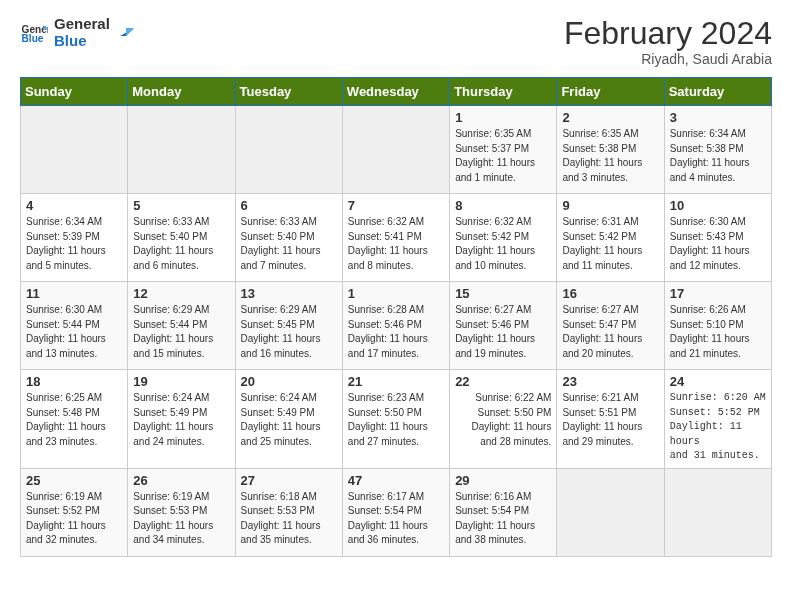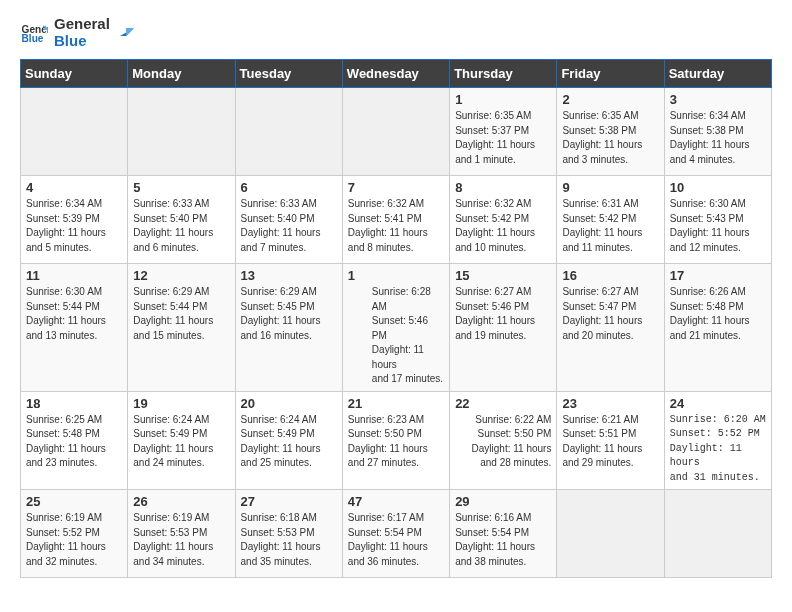--- a/index.html
+++ b/index.html
@@ -43,21 +43,21 @@
     .cal-subtitle {
       font-size: 14px;
       color: #555;
     }
     table {
       width: 100%;
       border-collapse: collapse;
       table-layout: fixed;
     }
     thead tr th {
-      background: #404040;
+      background: #4d7c0f;
       color: #fff;
       font-size: 13px;
       font-weight: bold;
       padding: 6px 4px;
       text-align: left;
       border: 1px solid #1a6fc4;
     }
     tbody tr td {
       border: 1px solid #ccc;
       vertical-align: top;
@@ -103,20 +103,24 @@
       </svg>
       <div style="margin-left:2px;">
         <div style="font-size:15px;font-weight:bold;color:#333;line-height:1.1;">General</div>
         <div style="font-size:15px;font-weight:bold;color:#1a6fc4;line-height:1.1;">Blue</div>
       </div>
       <svg width="22" height="22" viewBox="0 0 22 22" style="margin-left:2px;margin-top:-8px;">
         <polygon points="4,18 18,10 10,18" fill="#1a6fc4"></polygon>
         <polygon points="10,10 18,10 10,18" fill="#5aacee"></polygon>
       </svg>
     </div>
+    <div class="title-block">
+      <div class="cal-title">February 2024</div>
+      <div class="cal-subtitle">Riyadh, Saudi Arabia</div>
+    </div>
   </div>
 
   <table>
     <thead>
       <tr>
       <th>Sunday</th>
           <th>Monday</th>
           <th>Tuesday</th>
           <th>Wednesday</th>
           <th>Thursday</th>
@@ -220,21 +224,21 @@
           </td>
           <td>
             <span class="day-num">13</span>
             <div class="day-info" style="white-space: pre-line;">Sunrise: 6:29 AM
 Sunset: 5:45 PM
 Daylight: 11 hours
 and 16 minutes.</div>
           </td>
           <td>
             <span class="day-num">1</span>
-            <div class="day-info" style="white-space: pre-line; margin-left: 24px;">Sunrise: 6:28 AM
+            <div class="day-info" style="white-space: pre-line;">Sunrise: 6:28 AM
 Sunset: 5:46 PM
 Daylight: 11 hours
 and 17 minutes.</div>
           </td>
           <td>
             <span class="day-num">15</span>
             <div class="day-info" style="white-space: pre-line;">Sunrise: 6:27 AM
 Sunset: 5:46 PM
 Daylight: 11 hours
 and 19 minutes.</div>
@@ -242,21 +246,21 @@
           <td>
             <span class="day-num">16</span>
             <div class="day-info" style="white-space: pre-line;">Sunrise: 6:27 AM
 Sunset: 5:47 PM
 Daylight: 11 hours
 and 20 minutes.</div>
           </td>
           <td>
             <span class="day-num">17</span>
             <div class="day-info" style="white-space: pre-line;">Sunrise: 6:26 AM
-Sunset: 5:48 PM
+Sunset: 5:10 PM
 Daylight: 11 hours
 and 21 minutes.</div>
           </td>
         </tr>
         <tr>
           <td>
             <span class="day-num">18</span>
             <div class="day-info" style="white-space: pre-line;">Sunrise: 6:25 AM
 Sunset: 5:48 PM
 Daylight: 11 hours

